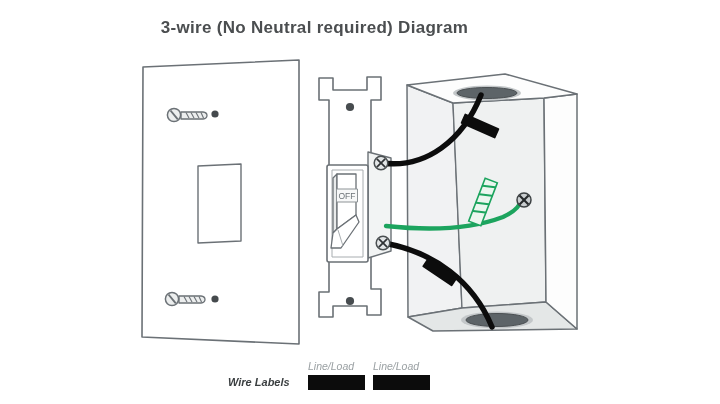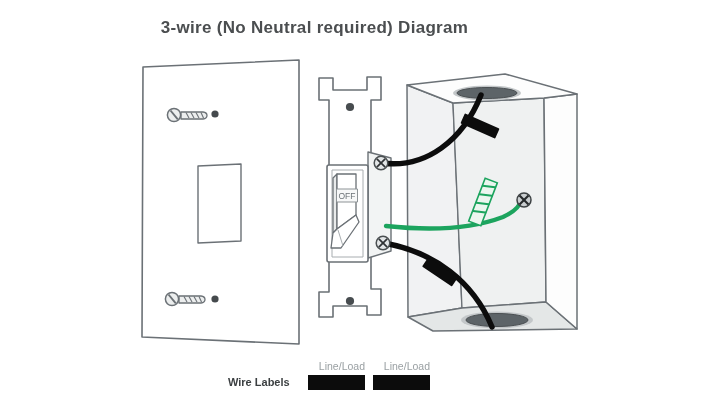--- a/index.html
+++ b/index.html
@@ -7,26 +7,26 @@
     position:relative;width:629px;height:404px;background:#ffffff;overflow:hidden;
     font-family:"Liberation Sans",sans-serif;
   }
   .title{
     position:absolute;top:18px;left:0;right:0;text-align:center;
     font-size:17px;font-weight:bold;color:#4b4e50;letter-spacing:.3px;
   }
   .diagram-svg{position:absolute;left:0;top:0;}
   .legend-heading{
     position:absolute;left:228px;top:376px;
-    font-size:11px;font-weight:bold;color:#3b3f41;
+    font-size:11px;font-weight:bold;color:#3b3f41;font-style:italic;
   }
   .legend-items{
     position:absolute;left:308px;top:360px;display:flex;gap:8px;
   }
-  .legend-item{display:flex;flex-direction:column;align-items:flex-end;}
+  .legend-item{display:flex;flex-direction:column;align-items:flex-start;font-style:italic;}
   .legend-label{
     font-size:10.5px;color:#9aa0a3;margin-bottom:3px;white-space:nowrap;
     display:inline-flex;align-items:center;gap:1px;
   }
   .legend-swatch{width:57px;height:15px;}
   .sw-black{background:#0c0c0c;}
   .sw-green{background:#1ca45e;}
   .gicon{display:inline-block;}
 </style>
 </head>

